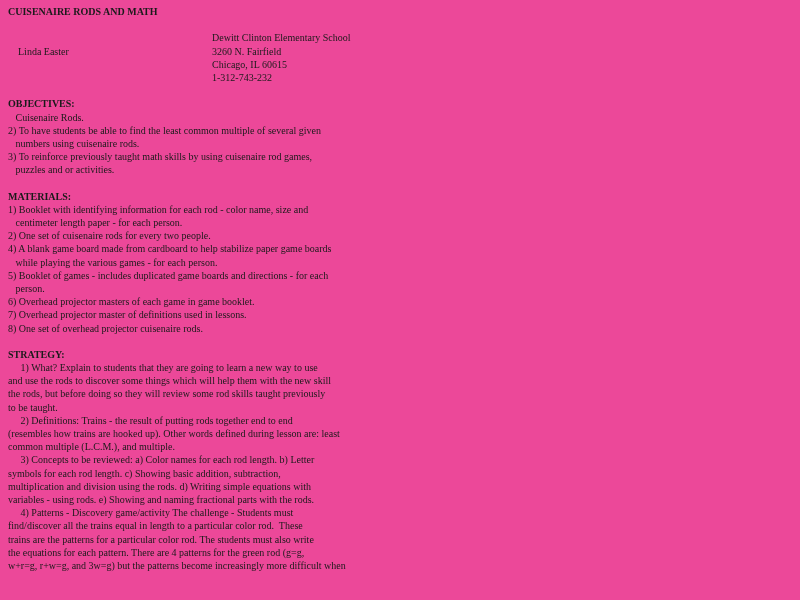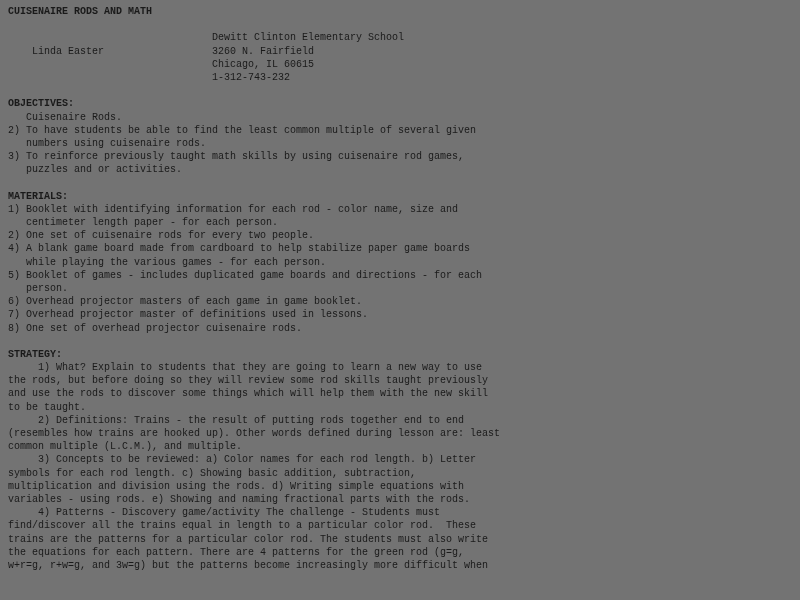--- a/index.html
+++ b/index.html
@@ -6,23 +6,23 @@
     margin: 0;
     padding: 0;
     background: #ffffff;
   }
   .page {
     position: relative;
     width: 800px;
     height: 600px;
     box-sizing: border-box;
     padding: 5px 0 0 8px;
-    background: #737373;
+    background: #ec4899;
     overflow: hidden;
-    font-family: Liberation Mono, monospace;
+    font-family: Liberation Serif, serif;
     font-size: 10px;
     line-height: 13.2px;
     color: #1a1a1a;
   }
   .line {
     position: relative;
     height: 13.2px;
     white-space: pre;
   }
   .title-line {
@@ -79,22 +79,22 @@
       <div class="line">4) A blank game board made from cardboard to help stabilize paper game boards</div>
       <div class="line">   while playing the various games - for each person.</div>
       <div class="line">5) Booklet of games - includes duplicated game boards and directions - for each</div>
       <div class="line">   person.</div>
       <div class="line">6) Overhead projector masters of each game in game booklet.</div>
       <div class="line">7) Overhead projector master of definitions used in lessons.</div>
       <div class="line">8) One set of overhead projector cuisenaire rods.</div>
       <div class="line"></div>
       <div class="line section-heading">STRATEGY:</div>
       <div class="line">     1) What? Explain to students that they are going to learn a new way to use</div>
+      <div class="line">and use the rods to discover some things which will help them with the new skill</div>
       <div class="line">the rods, but before doing so they will review some rod skills taught previously</div>
-      <div class="line">and use the rods to discover some things which will help them with the new skill</div>
       <div class="line">to be taught.</div>
       <div class="line">     2) Definitions: Trains - the result of putting rods together end to end</div>
       <div class="line">(resembles how trains are hooked up). Other words defined during lesson are: least</div>
       <div class="line">common multiple (L.C.M.), and multiple.</div>
       <div class="line">     3) Concepts to be reviewed: a) Color names for each rod length. b) Letter</div>
       <div class="line">symbols for each rod length. c) Showing basic addition, subtraction,</div>
       <div class="line">multiplication and division using the rods. d) Writing simple equations with</div>
       <div class="line">variables - using rods. e) Showing and naming fractional parts with the rods.</div>
       <div class="line">     4) Patterns - Discovery game/activity The challenge - Students must</div>
       <div class="line">find/discover all the trains equal in length to a particular color rod.  These</div>

